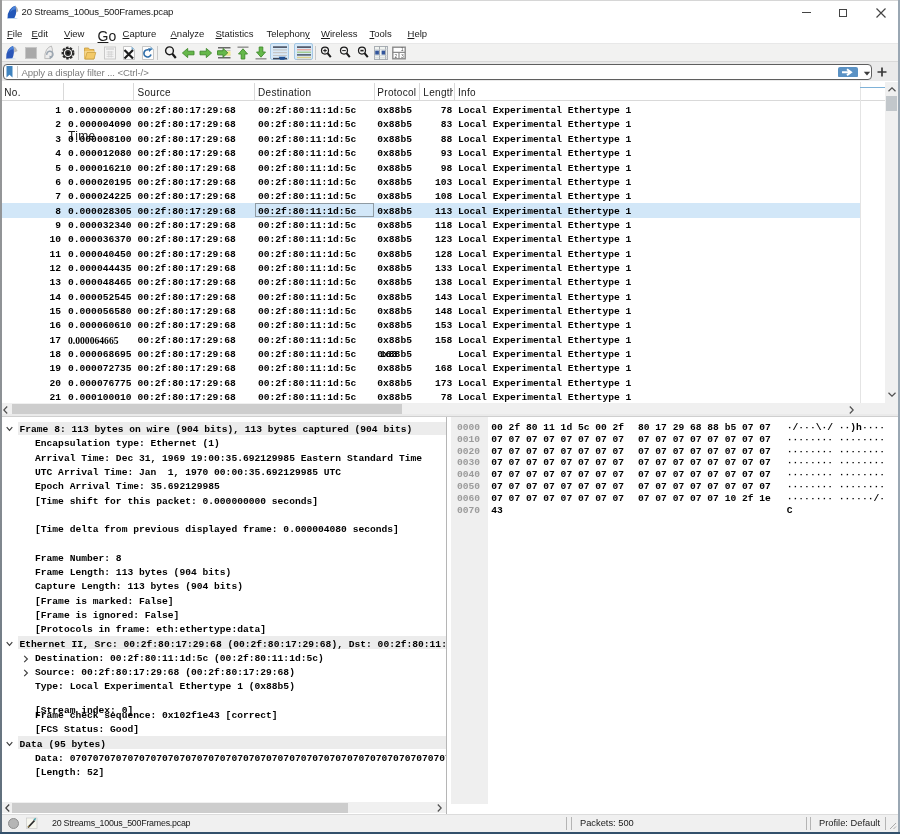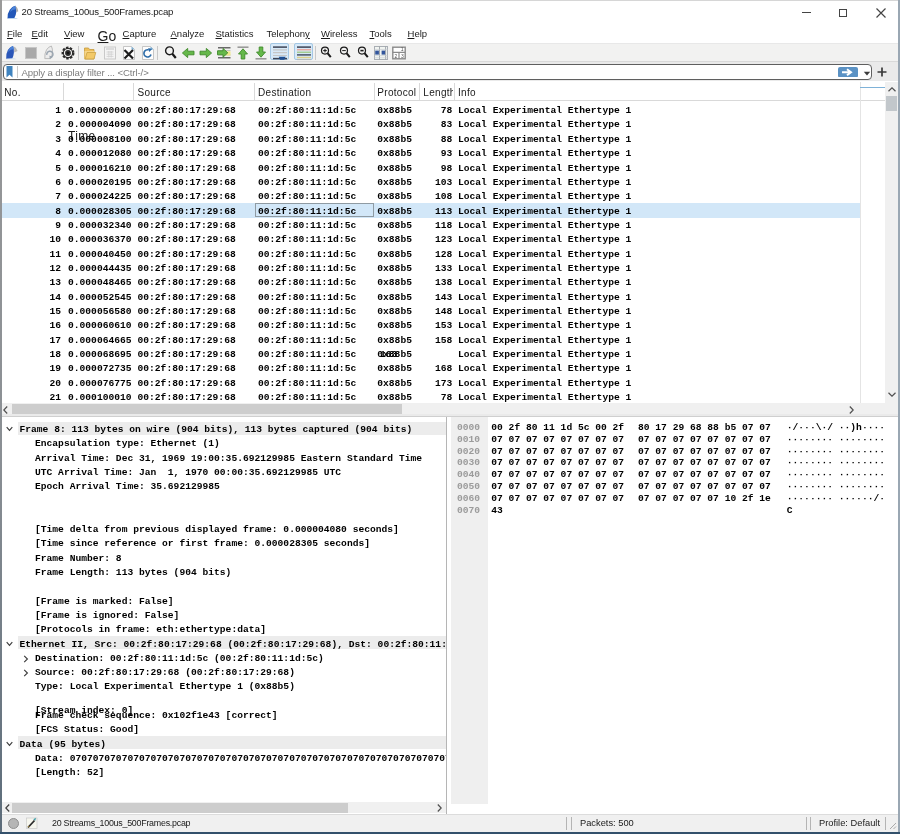--- a/index.html
+++ b/index.html
@@ -296,21 +296,21 @@
 <div class="abs mono" style="left:380px;top:306.0px;width:72.4px;text-align:right;">148</div>
 <div class="abs mono" style="left:458px;top:306.0px;">Local Experimental Ethertype 1</div>
 <div class="abs mono" style="left:0;top:320.4px;width:61px;text-align:right;">16</div>
 <div class="abs mono" style="left:68px;top:320.4px;">0.000060610</div>
 <div class="abs mono" style="left:137.5px;top:320.4px;">00:2f:80:17:29:68</div>
 <div class="abs mono" style="left:258px;top:320.4px;">00:2f:80:11:1d:5c</div>
 <div class="abs mono" style="left:377.3px;top:320.4px;">0x88b5</div>
 <div class="abs mono" style="left:380px;top:320.4px;width:72.4px;text-align:right;">153</div>
 <div class="abs mono" style="left:458px;top:320.4px;">Local Experimental Ethertype 1</div>
 <div class="abs mono" style="left:0;top:334.7px;width:61px;text-align:right;">17</div>
-<div class="abs mono" style="left:68px;top:334.7px;">0.000064665</div>
+<div class="abs mono" style="left:68px;top:334.7px;font-family:Liberation Serif, serif;">0.000064665</div>
 <div class="abs mono" style="left:137.5px;top:334.7px;">00:2f:80:17:29:68</div>
 <div class="abs mono" style="left:258px;top:334.7px;">00:2f:80:11:1d:5c</div>
 <div class="abs mono" style="left:377.3px;top:334.7px;">0x88b5</div>
 <div class="abs mono" style="left:380px;top:334.7px;width:72.4px;text-align:right;">158</div>
 <div class="abs mono" style="left:458px;top:334.7px;">Local Experimental Ethertype 1</div>
 <div class="abs mono" style="left:0;top:349.1px;width:61px;text-align:right;">18</div>
 <div class="abs mono" style="left:68px;top:349.1px;">0.000068695</div>
 <div class="abs mono" style="left:137.5px;top:349.1px;">00:2f:80:17:29:68</div>
 <div class="abs mono" style="left:258px;top:349.1px;">00:2f:80:11:1d:5c</div>
 <div class="abs mono" style="left:377.3px;top:349.1px;">0x88b5</div>
@@ -357,24 +357,25 @@
 <div class="abs" style="left:1.5px;top:416.2px;width:896px;height:0.8px;background:#cfcfcf;"></div>
 <div class="abs" style="left:17.5px;top:421.7px;width:428.5px;height:13px;background:#ececec;"></div>
 <div class="abs mono" style="left:19.5px;top:424.0px;width:426.5px;overflow:hidden;">Frame 8: 113 bytes on wire (904 bits), 113 bytes captured (904 bits)</div>
 <svg class="abs" style="left:5.5px;top:426.2px;" width="7" height="6" viewBox="0 0 7 6">
 <path d="M0.7 1.2 L3.5 4.4 L6.3 1.2" stroke="#3c3c3c" stroke-width="1.15" fill="none"></path>
     </svg>
 <div class="abs mono" style="left:35.0px;top:438.3px;width:411.0px;overflow:hidden;">Encapsulation type: Ethernet (1)</div>
 <div class="abs mono" style="left:35.0px;top:452.6px;width:411.0px;overflow:hidden;">Arrival Time: Dec 31, 1969 19:00:35.692129985 Eastern Standard Time</div>
 <div class="abs mono" style="left:35.0px;top:466.9px;width:411.0px;overflow:hidden;">UTC Arrival Time: Jan  1, 1970 00:00:35.692129985 UTC</div>
 <div class="abs mono" style="left:35.0px;top:481.2px;width:411.0px;overflow:hidden;">Epoch Arrival Time: 35.692129985</div>
+<div class="abs mono" style="left:35.0px;top:495.5px;width:411.0px;overflow:hidden;">[Time shift for this packet: 0.000000000 seconds]</div>
 <div class="abs mono" style="left:35.0px;top:524.1px;width:411.0px;overflow:hidden;">[Time delta from previous displayed frame: 0.000004080 seconds]</div>
-<div class="abs mono" style="left:35.0px;top:538.4px;width:411.0px;overflow:hidden;">[Time since reference or first frame: 0.000028305 seconds]</div>
 <div class="abs mono" style="left:35.0px;top:552.7px;width:411.0px;overflow:hidden;">Frame Number: 8</div>
 <div class="abs mono" style="left:35.0px;top:567.0px;width:411.0px;overflow:hidden;">Frame Length: 113 bytes (904 bits)</div>
+<div class="abs mono" style="left:35.0px;top:581.3px;width:411.0px;overflow:hidden;">Capture Length: 113 bytes (904 bits)</div>
 <div class="abs mono" style="left:35.0px;top:609.9px;width:411.0px;overflow:hidden;">[Frame is ignored: False]</div>
 <div class="abs mono" style="left:35.0px;top:595.6px;width:411.0px;overflow:hidden;">[Frame is marked: False]</div>
 <div class="abs mono" style="left:35.0px;top:624.2px;width:411.0px;overflow:hidden;">[Protocols in frame: eth:ethertype:data]</div>
 <div class="abs" style="left:17.5px;top:636.2px;width:428.5px;height:13px;background:#ececec;"></div>
 <div class="abs mono" style="left:19.5px;top:638.5px;width:426.5px;overflow:hidden;">Ethernet II, Src: 00:2f:80:17:29:68 (00:2f:80:17:29:68), Dst: 00:2f:80:11:1d:5c</div>
 <svg class="abs" style="left:5.5px;top:640.7px;" width="7" height="6" viewBox="0 0 7 6">
 <path d="M0.7 1.2 L3.5 4.4 L6.3 1.2" stroke="#3c3c3c" stroke-width="1.15" fill="none"></path>
     </svg>
 <div class="abs mono" style="left:35.0px;top:652.8px;width:411.0px;overflow:hidden;">Destination: 00:2f:80:11:1d:5c (00:2f:80:11:1d:5c)</div>
 <svg class="abs" style="left:22.5px;top:654.5px;" width="6" height="8" viewBox="0 0 6 8">

